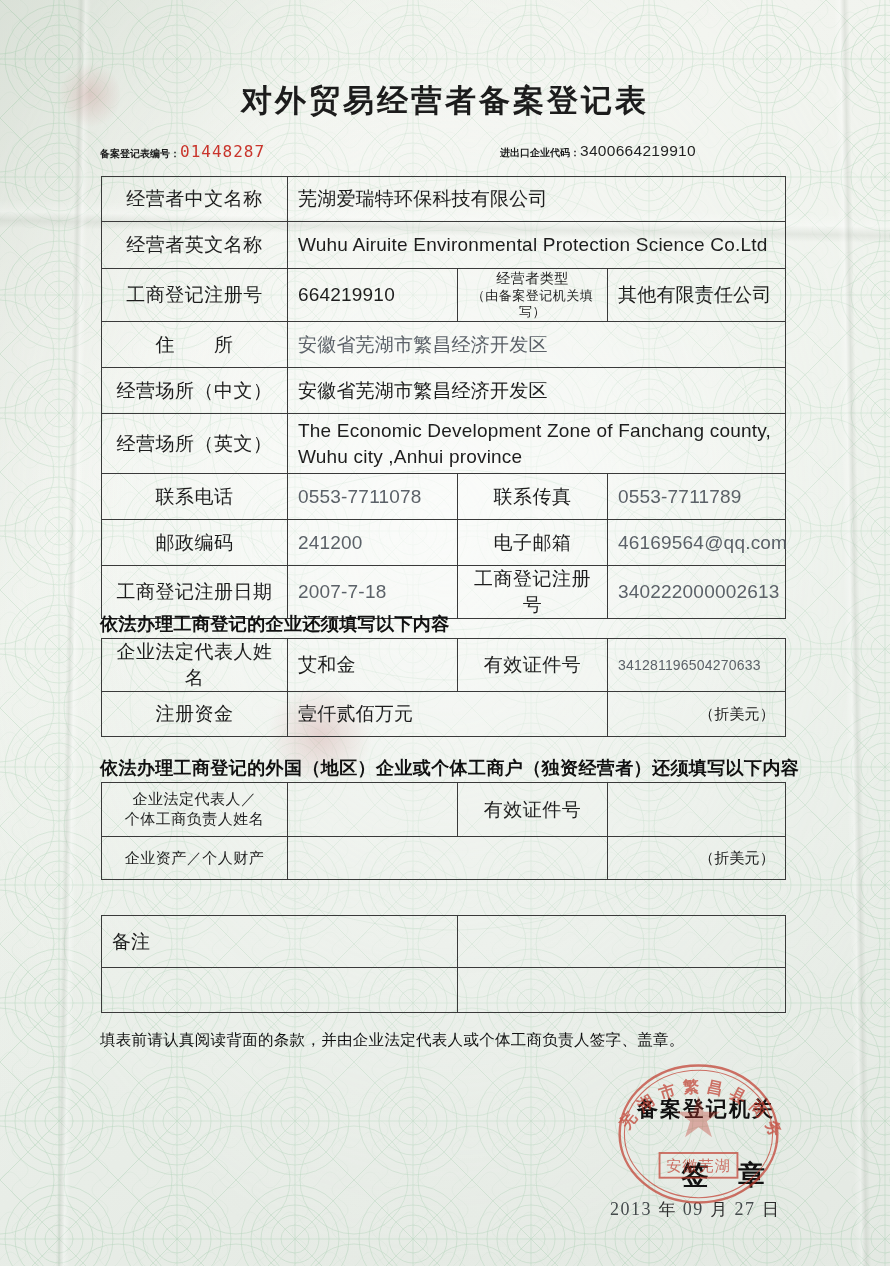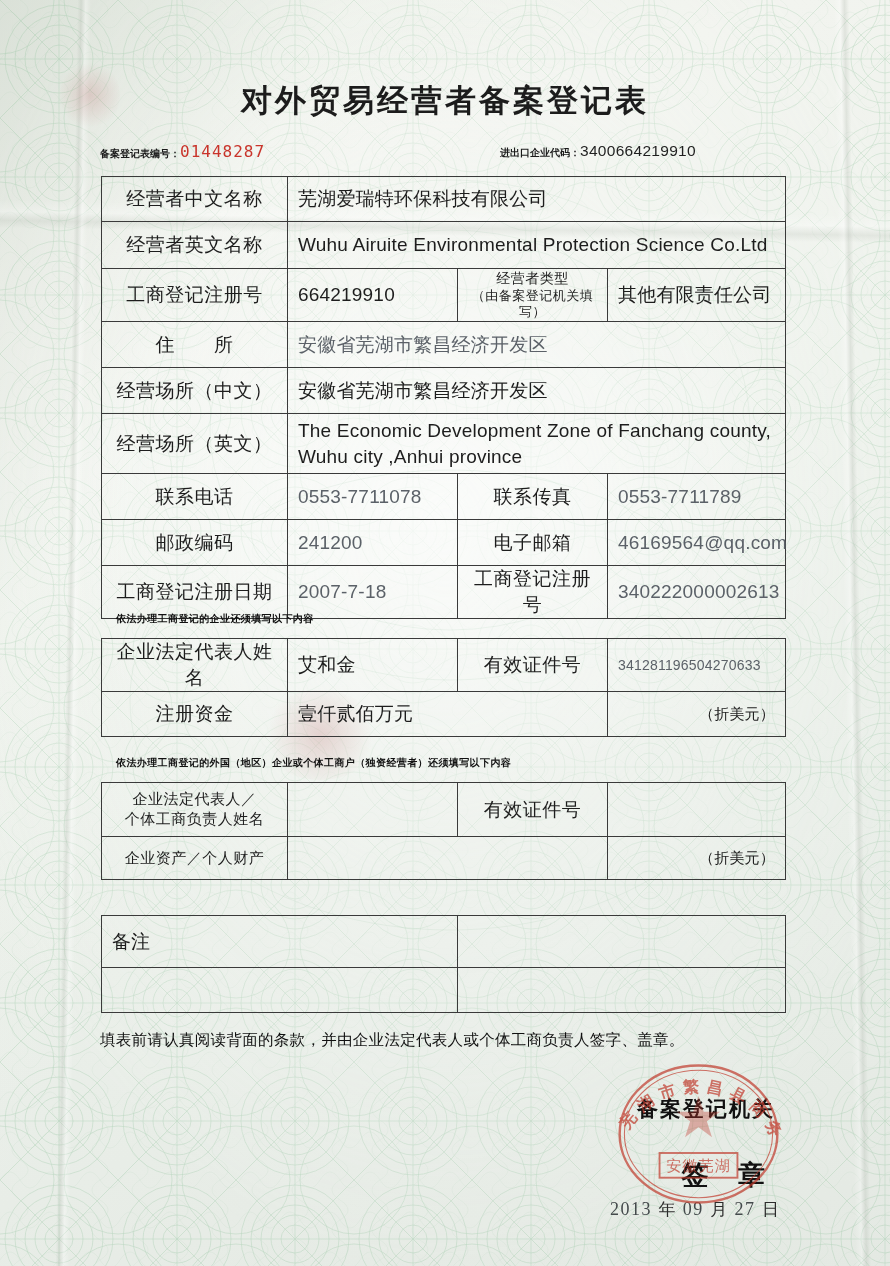--- a/index.html
+++ b/index.html
@@ -124,26 +124,25 @@
     line-height: 1.35;
   }
   td.val.faded { color: #5b6168; }
   td.val.right-note { text-align: right; font-family: "DejaVu Sans","Liberation Sans",sans-serif; font-size: 15px; }
   td.blank { }
 
   .section-note {
     position: absolute;
     left: 100px;
     font-family: "DejaVu Sans", "Liberation Sans", sans-serif;
-    font-size: 10px;
+    font-size: 18px;
     font-weight: bold;
     color: #111;
     letter-spacing: .4px;
     white-space: nowrap;
-    margin-left: 16px;
   }
   .foot-note {
     position: absolute;
     left: 100px;
     font-family: "DejaVu Sans", "Liberation Sans", sans-serif;
     font-size: 15.5px;
     color: #111;
     letter-spacing: .3px;
     white-space: nowrap;
   }

